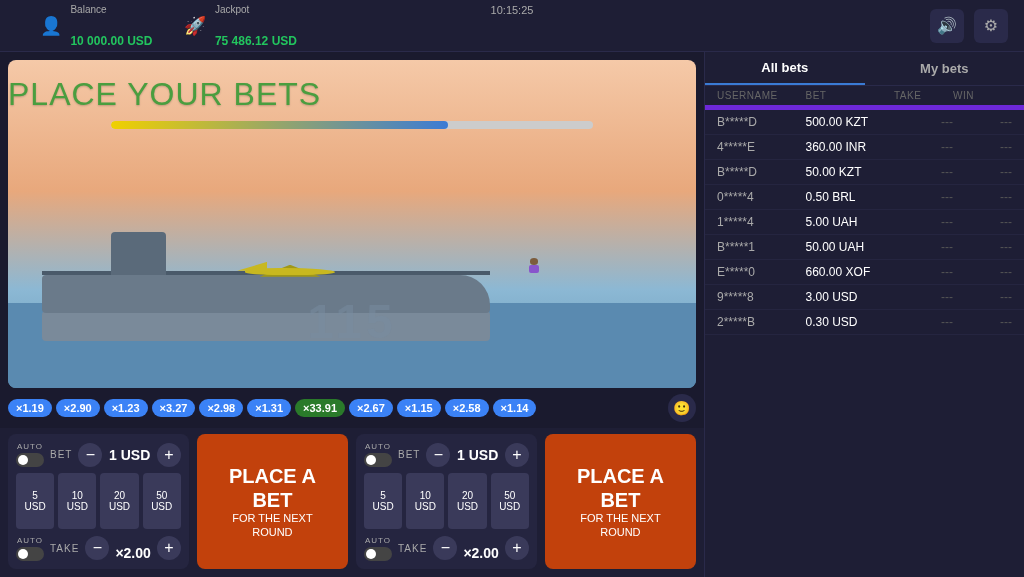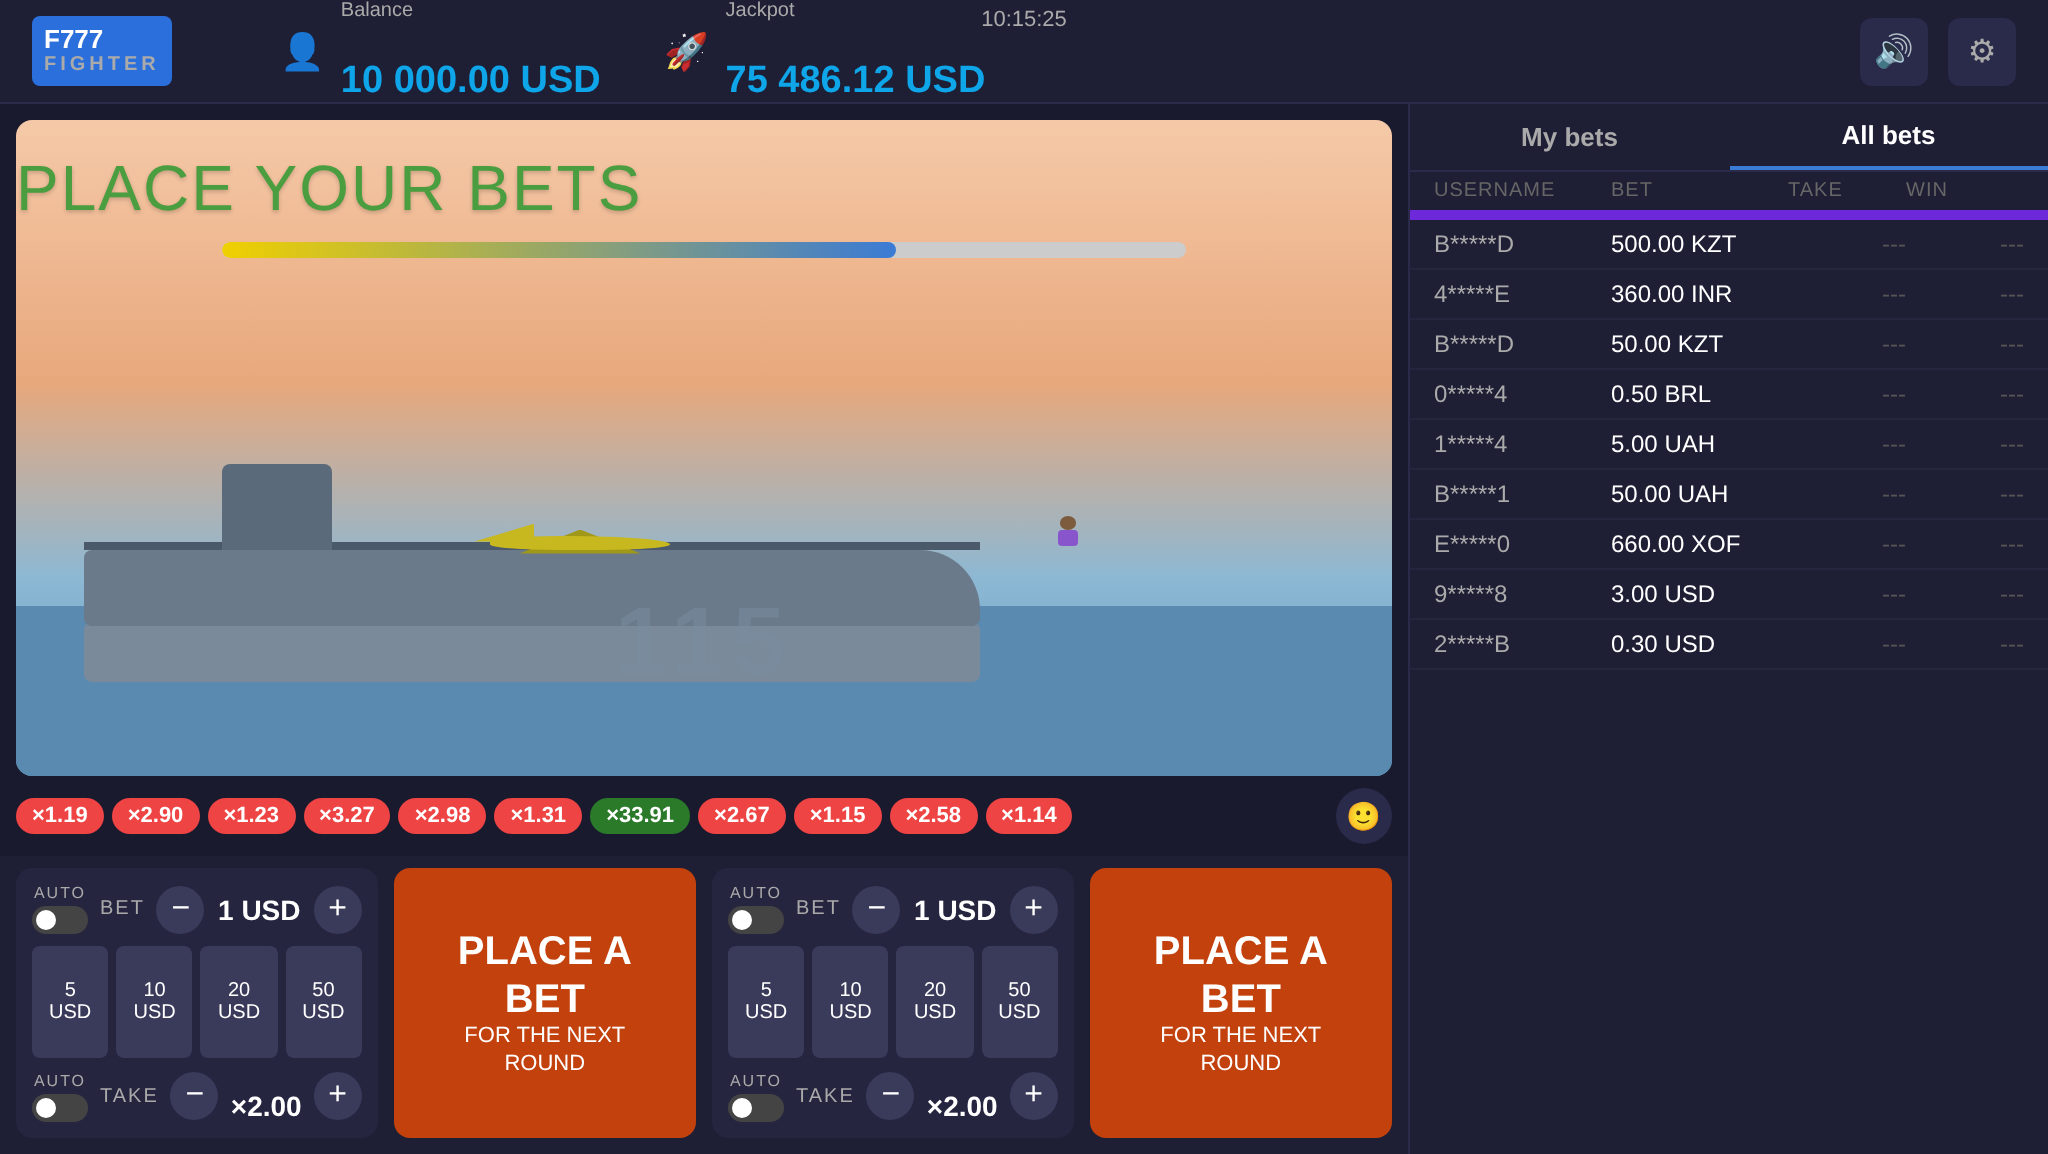--- a/index.html
+++ b/index.html
@@ -60,23 +60,23 @@
     }
     .header-stat-info {
       display: flex;
       flex-direction: column;
     }
     .header-stat-label {
       font-size: 10px;
       color: #aaa;
     }
     .header-stat-value {
-      font-size: 19px;
+      font-size: 12px;
       font-weight: 700;
-      color: #0ea5e9;
+      color: #22c55e;
       margin-top: 19px;
     }
     .header-time {
       position: absolute;
       left: 50%;
       transform: translateX(-50%);
       top: 4px;
       font-size: 11px;
       color: #aaa;
     }
@@ -272,21 +272,21 @@
     }
     .multiplier-row::-webkit-scrollbar { display: none; }
     .mult-badge {
       border-radius: 12px;
       padding: 3px 8px;
       font-size: 11px;
       font-weight: 700;
       white-space: nowrap;
       cursor: pointer;
     }
-    .mult-yellow { background: #ef4444; color: #fff; }
+    .mult-yellow { background: #3b82f6; color: #fff; }
     .mult-green { background: #2a7a2a; color: #fff; }
     .emoji-btn {
       margin-left: auto;
       background: #2a2a4a;
       border: none;
       border-radius: 50%;
       width: 28px;
       height: 28px;
       font-size: 14px;
       cursor: pointer;
@@ -482,26 +482,20 @@
       border-bottom: 1px solid #252540;
     }
     .bets-row .username { color: #aaa; }
     .bets-row .bet-amt { color: #fff; }
     .bets-row .take-val, .bets-row .win-val { color: #555; text-align: right; }
   </style>
 </head>
 <body>
 
 <div class="header">
-  <div class="logo-area">
-    <div class="logo-box">
-      <div>F777</div>
-      <div class="logo-sub">FIGHTER</div>
-    </div>
-  </div>
   <div class="header-time">10:15:25</div>
   <div class="header-center">
     <div class="header-stat">
       <div class="header-stat-icon">👤</div>
       <div class="header-stat-info">
         <div class="header-stat-label">Balance</div>
         <div class="header-stat-value">10 000.00 USD</div>
       </div>
     </div>
     <div class="header-stat">
@@ -649,22 +643,22 @@
       <button class="place-bet-btn">
         <span>PLACE A BET</span>
         <span class="sub">FOR THE NEXT ROUND</span>
       </button>
 
     </div>
   </div>
 
   <div class="right-panel">
     <div class="tab-row">
+      <button class="tab-btn active">All bets</button>
       <button class="tab-btn">My bets</button>
-      <button class="tab-btn active">All bets</button>
     </div>
     <div class="bets-header" id="bets-header">
         <div>USERNAME</div>
         <div>BET</div>
         <div>TAKE</div>
         <div>WIN</div>
       </div>
     <div class="bets-table" id="bets-table">
         <div class="bets-row">
       <div class="username">B*****D</div>

